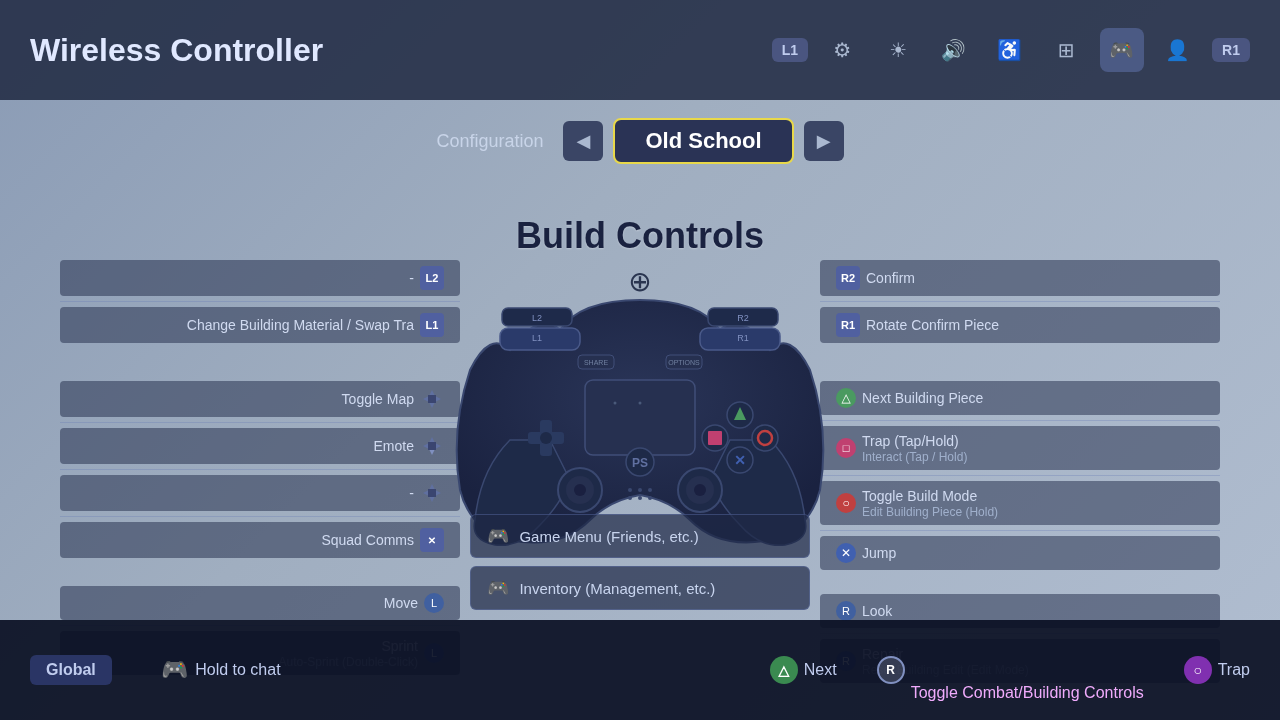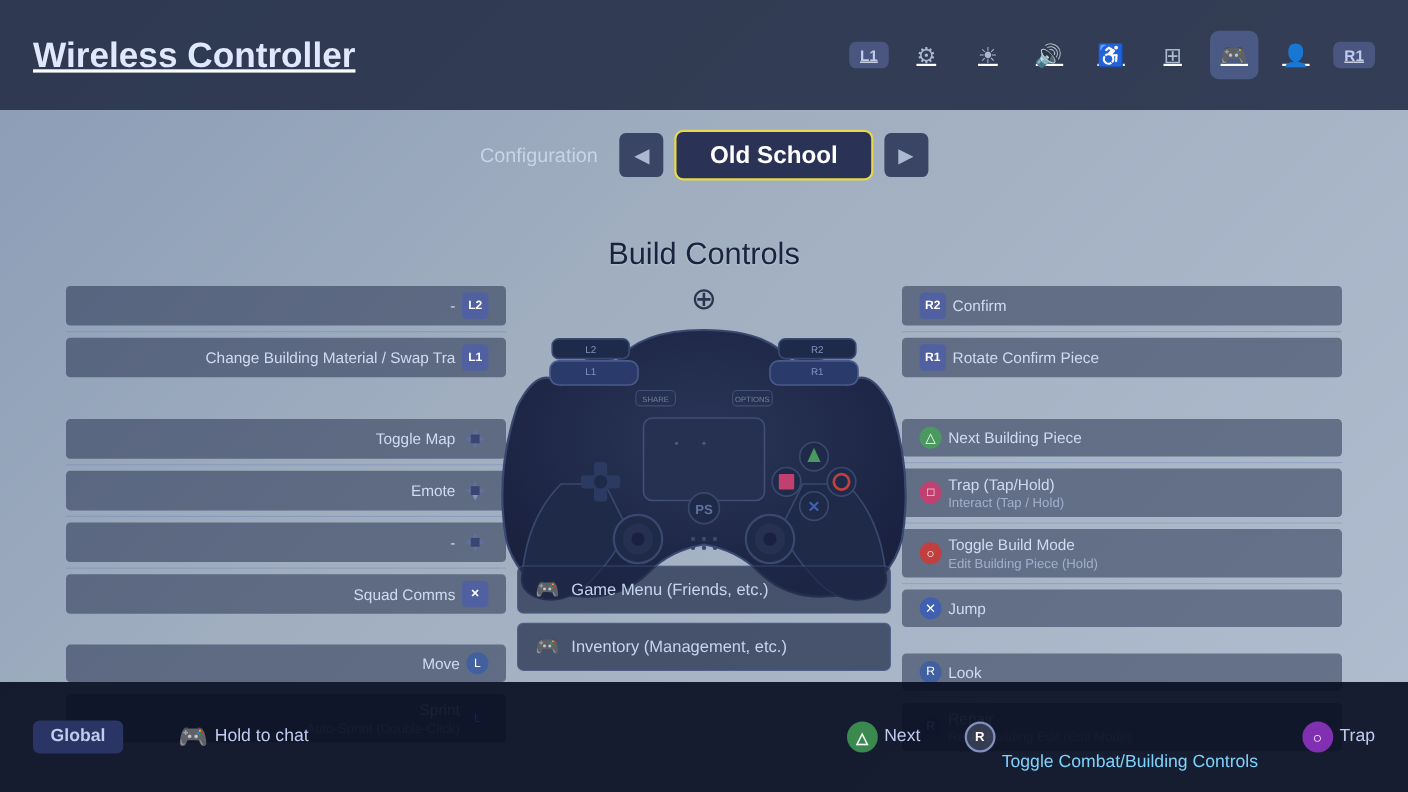--- a/index.html
+++ b/index.html
@@ -18,21 +18,20 @@
       position: absolute;
       top: 0;
       left: 0;
       right: 0;
       height: 100px;
       background: rgba(30, 40, 65, 0.85);
       display: flex;
       align-items: center;
       padding: 0 30px;
       gap: 20px;
-      text-decoration: underline;
     }
     .top-bar-title {
       font-size: 32px;
       font-weight: bold;
       color: #e0e8ff;
       flex: 1;
     }
     .top-bar-icons {
       display: flex;
       align-items: center;
@@ -99,22 +98,22 @@
       padding: 8px 30px;
       font-size: 22px;
       font-weight: bold;
       color: #fff;
       min-width: 160px;
       text-align: center;
     }
 
     
     .build-title {
-      font-size: 28px;
-      font-weight: normal;
+      font-size: 36px;
+      font-weight: bold;
       color: #1a2240;
       text-shadow: 0 1px 2px rgba(255,255,255,0.3);
       margin-bottom: 8px;
     }
 
     
     .left-labels {
       position: absolute;
       left: 60px;
       top: 30px;
@@ -545,20 +544,20 @@
     <span style="font-size:16px;color:#c0ccee;text-align:center;">Hold to chat</span>
   </div>
 
   <div style="margin-left:auto;display:flex;align-items:center;gap:20px;">
     <div class="bottom-action-item">
       <div class="circle-btn circle-green">△</div>
       <span style="font-size:16px;color:#c0ccee;">Next</span>
     </div>
     <div class="bottom-action-item">
       <div class="circle-btn circle-white" style="font-size:12px;">R</div>
-      <span style="font-size:16px;color:#7dd3fc;margin-top:45px;">Toggle Combat/Building Controls</span>
+      <span style="font-size:16px;color:#f0abfc;margin-top:45px;">Toggle Combat/Building Controls</span>
     </div>
     <div class="bottom-action-item">
       <div class="circle-btn" style="background:#8030b0;color:#fff;width:28px;height:28px;border-radius:50%;display:flex;align-items:center;justify-content:center;font-size:14px;">○</div>
       <span style="font-size:16px;color:#c0ccee;">Trap</span>
     </div>
   </div>
 </div>
 
 </body></html>

